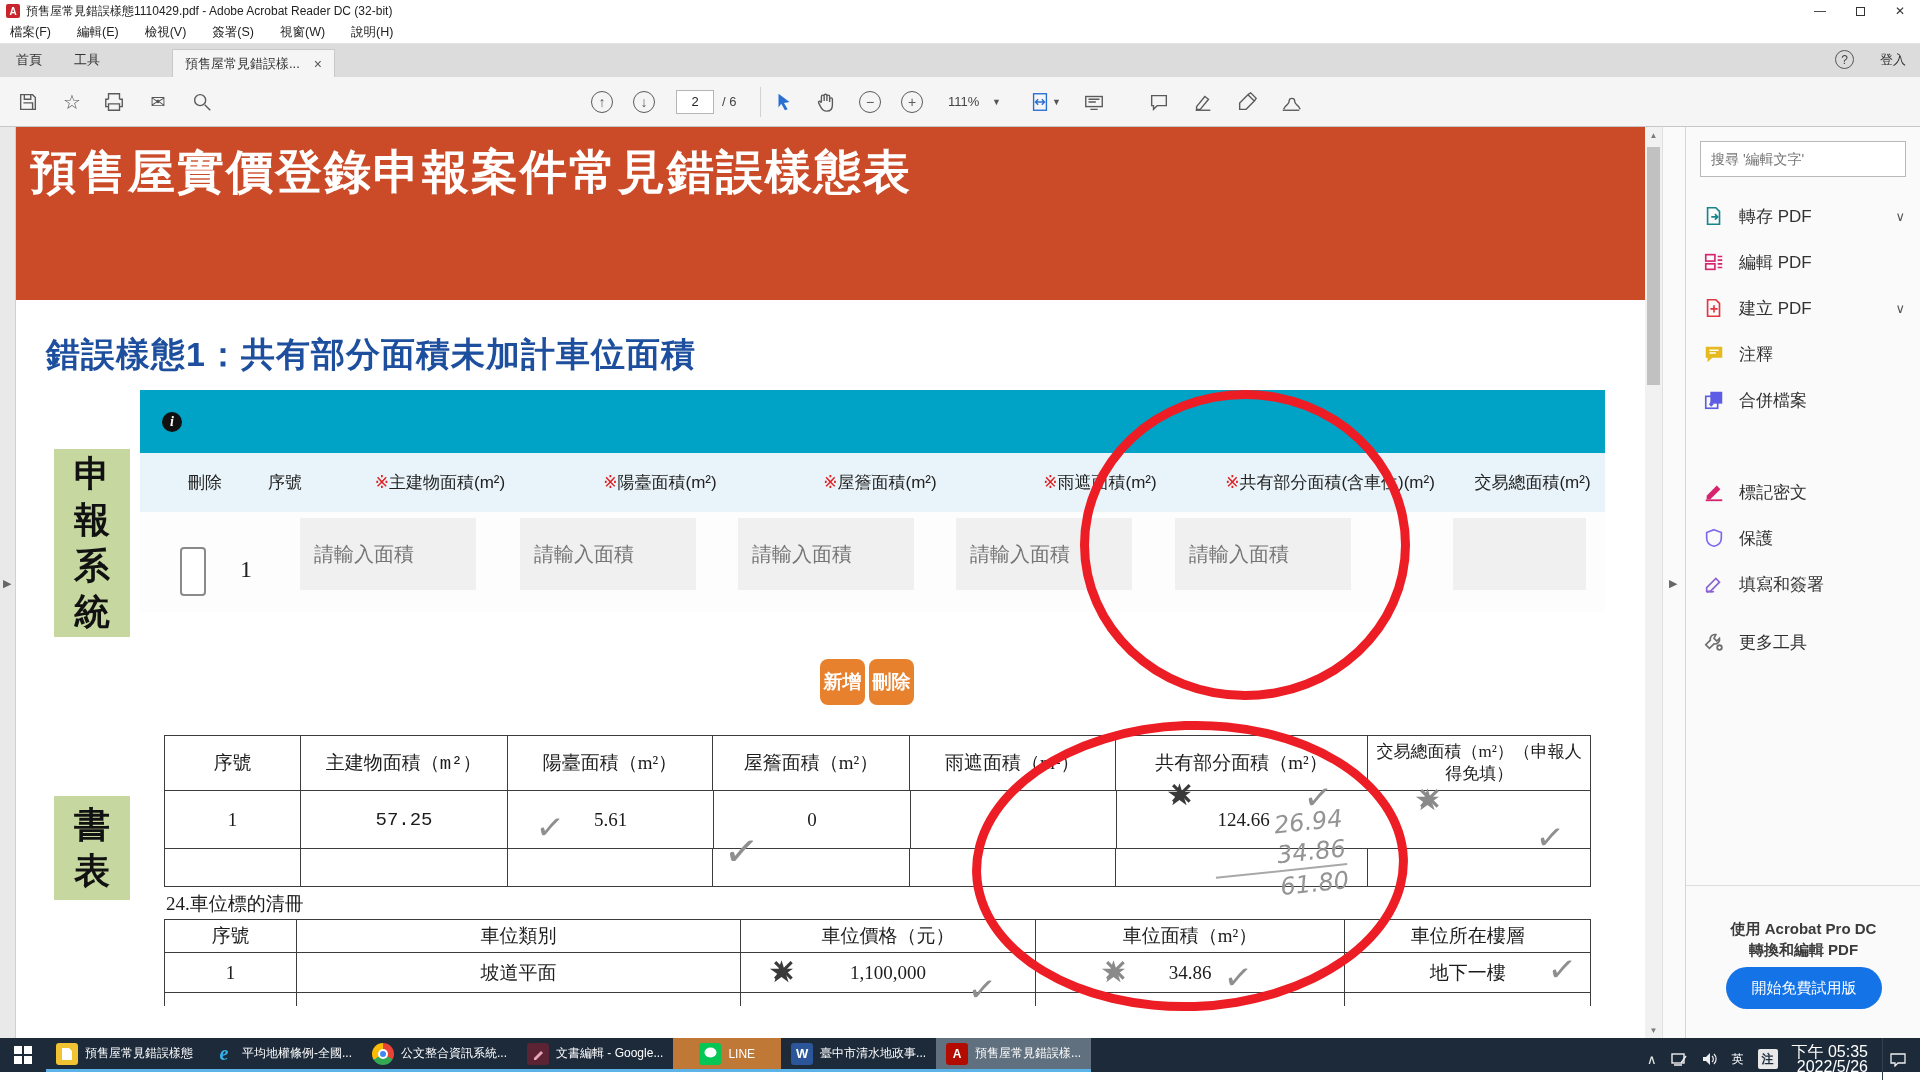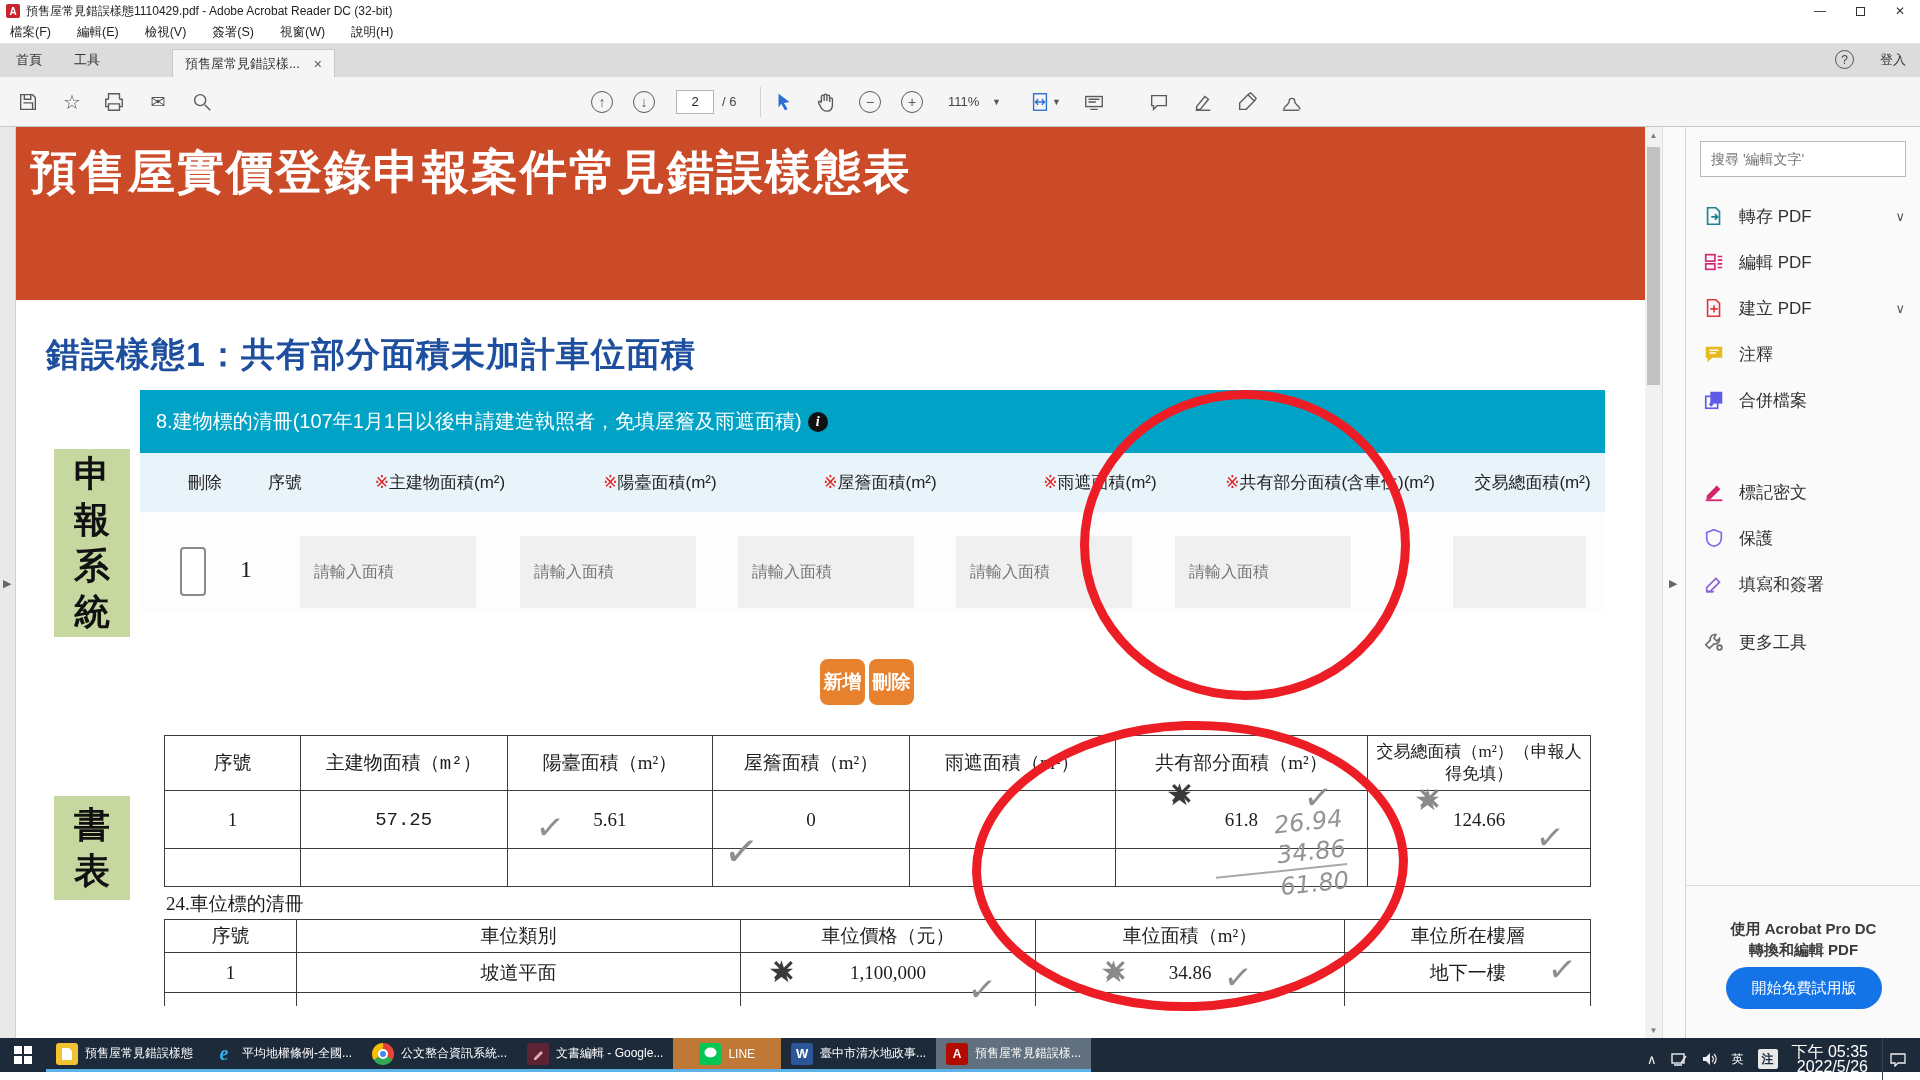--- a/index.html
+++ b/index.html
@@ -49,21 +49,21 @@
   #banner-sub { position:absolute; right:34px; top:117px; font-size:27px; font-weight:bold; }
   #err-heading { left:30px; top:205px; font-size:34px; font-weight:bold; color:#1d4f9e; letter-spacing:1px; }
 
   .greenbox { background:#c6d8a0; color:#111; display:flex; flex-direction:column; align-items:center; justify-content:center; font-weight:bold; font-size:36px; line-height:46px; }
   #cyanbar { left:124px; top:263px; width:1465px; height:63px; background:#00a3c6; color:#fff; display:flex; align-items:center; padding-left:16px; font-size:20px; }
   .infoico { width:20px; height:20px; background:#111; color:#fff; border-radius:50%; font-family:"Liberation Serif",serif; font-size:14px; font-style:italic; font-weight:bold; display:inline-flex; align-items:center; justify-content:center; margin-left:6px; }
   #formhead { left:124px; top:326px; width:1465px; height:59px; background:#e9f4fa; }
   .fh { position:absolute; top:0; height:59px; display:flex; align-items:center; justify-content:center; font-size:17px; color:#222; white-space:nowrap; }
   .req { color:#e02020; }
   #formrow { left:124px; top:385px; width:1465px; height:100px; background:#fdfdfd; }
-  .inpbox { position:absolute; top:24px; height:72px; background:#f0f0f0; border:none; font-size:16px; color:#0f172a; padding-left:14px; font-family:"Liberation Sans","DejaVu Sans",sans-serif; }
+  .inpbox { position:absolute; top:6px; height:72px; background:#f0f0f0; border:none; font-size:20px; color:#0f172a; padding-left:14px; font-family:"Liberation Sans","DejaVu Sans",sans-serif; }
   #chkbox { position:absolute; left:40px; top:35px; width:26px; height:49px; background:#fff; border:2px solid #8a8a8a; border-radius:4px; }
   #seqnum { position:absolute; left:100px; top:44px; font-size:24px; color:#222; font-family:"Liberation Serif",serif; }
   .obtn { position:absolute; top:532px; width:45px; height:46px; background:#e8812d; color:#fff; font-size:19px; font-weight:bold; border:none; border-radius:8px; display:flex; align-items:center; justify-content:center; }
 
   
   #paper { left:148px; top:608px; width:1427px; color:#1c1c1c; font-family:"Liberation Serif","DejaVu Serif",serif; font-size:19px; }
   .prow { display:flex; border-left:1.5px solid #3c3c3c; border-right:1.5px solid #3c3c3c; }
   .pcell { border-right:1px solid #3c3c3c; display:flex; align-items:center; justify-content:center; text-align:center; }
   .pcell:last-child { border-right:none; }
   .t1 .pcell:nth-child(1){width:136px;} .t1 .pcell:nth-child(2){width:207px;font-family:Liberation Mono, monospace;} .t1 .pcell:nth-child(3){width:206px;}
@@ -246,21 +246,20 @@
       <div id="err-heading" class="abs">錯誤樣態1：共有部分面積未加計車位面積</div>
 
       <div class="greenbox abs" style="left:38px;top:322px;width:76px;height:188px;">
         <span>申</span>
         <span>報</span>
         <span>系</span>
         <span>統</span>
       </div>
 
       <div id="cyanbar" class="abs">
-        <span>8.建物標的清冊(107年1月1日以後申請建造執照者，免填屋簷及雨遮面積)</span>
         <span class="infoico">i</span>
       </div>
 
       <div id="formhead" class="abs">
         <span class="fh" style="left:30px;width:70px;">刪除</span>
         <span class="fh" style="left:110px;width:70px;">序號</span>
         <span class="fh" style="left:190px;width:220px;">
             <span class="req">※</span>
             <span>主建物面積(m²)</span>
           </span>
@@ -313,21 +312,20 @@
           <div class="pcell">雨遮面積（m²）</div>
           <div class="pcell">共有部分面積（m²）</div>
           <div class="pcell" style="font-size:17px;line-height:22px;">交易總面積（m²）（申報人得免填）</div>
         </div>
         <div class="prow t1 pborder-bot" style="height:58px;">
           <div class="pcell">1</div>
           <div class="pcell">57.25</div>
           <div class="pcell">5.61</div>
           <div class="pcell">0</div>
           <div class="pcell"></div>
-          <div class="pcell">61.8</div>
           <div class="pcell">124.66</div>
         </div>
         <div class="prow t1 pborder-bot" style="height:38px;">
           <div class="pcell"></div>
             <div class="pcell"></div>
             <div class="pcell"></div>
             <div class="pcell"></div>
           <div class="pcell"></div>
             <div class="pcell"></div>
             <div class="pcell"></div>

